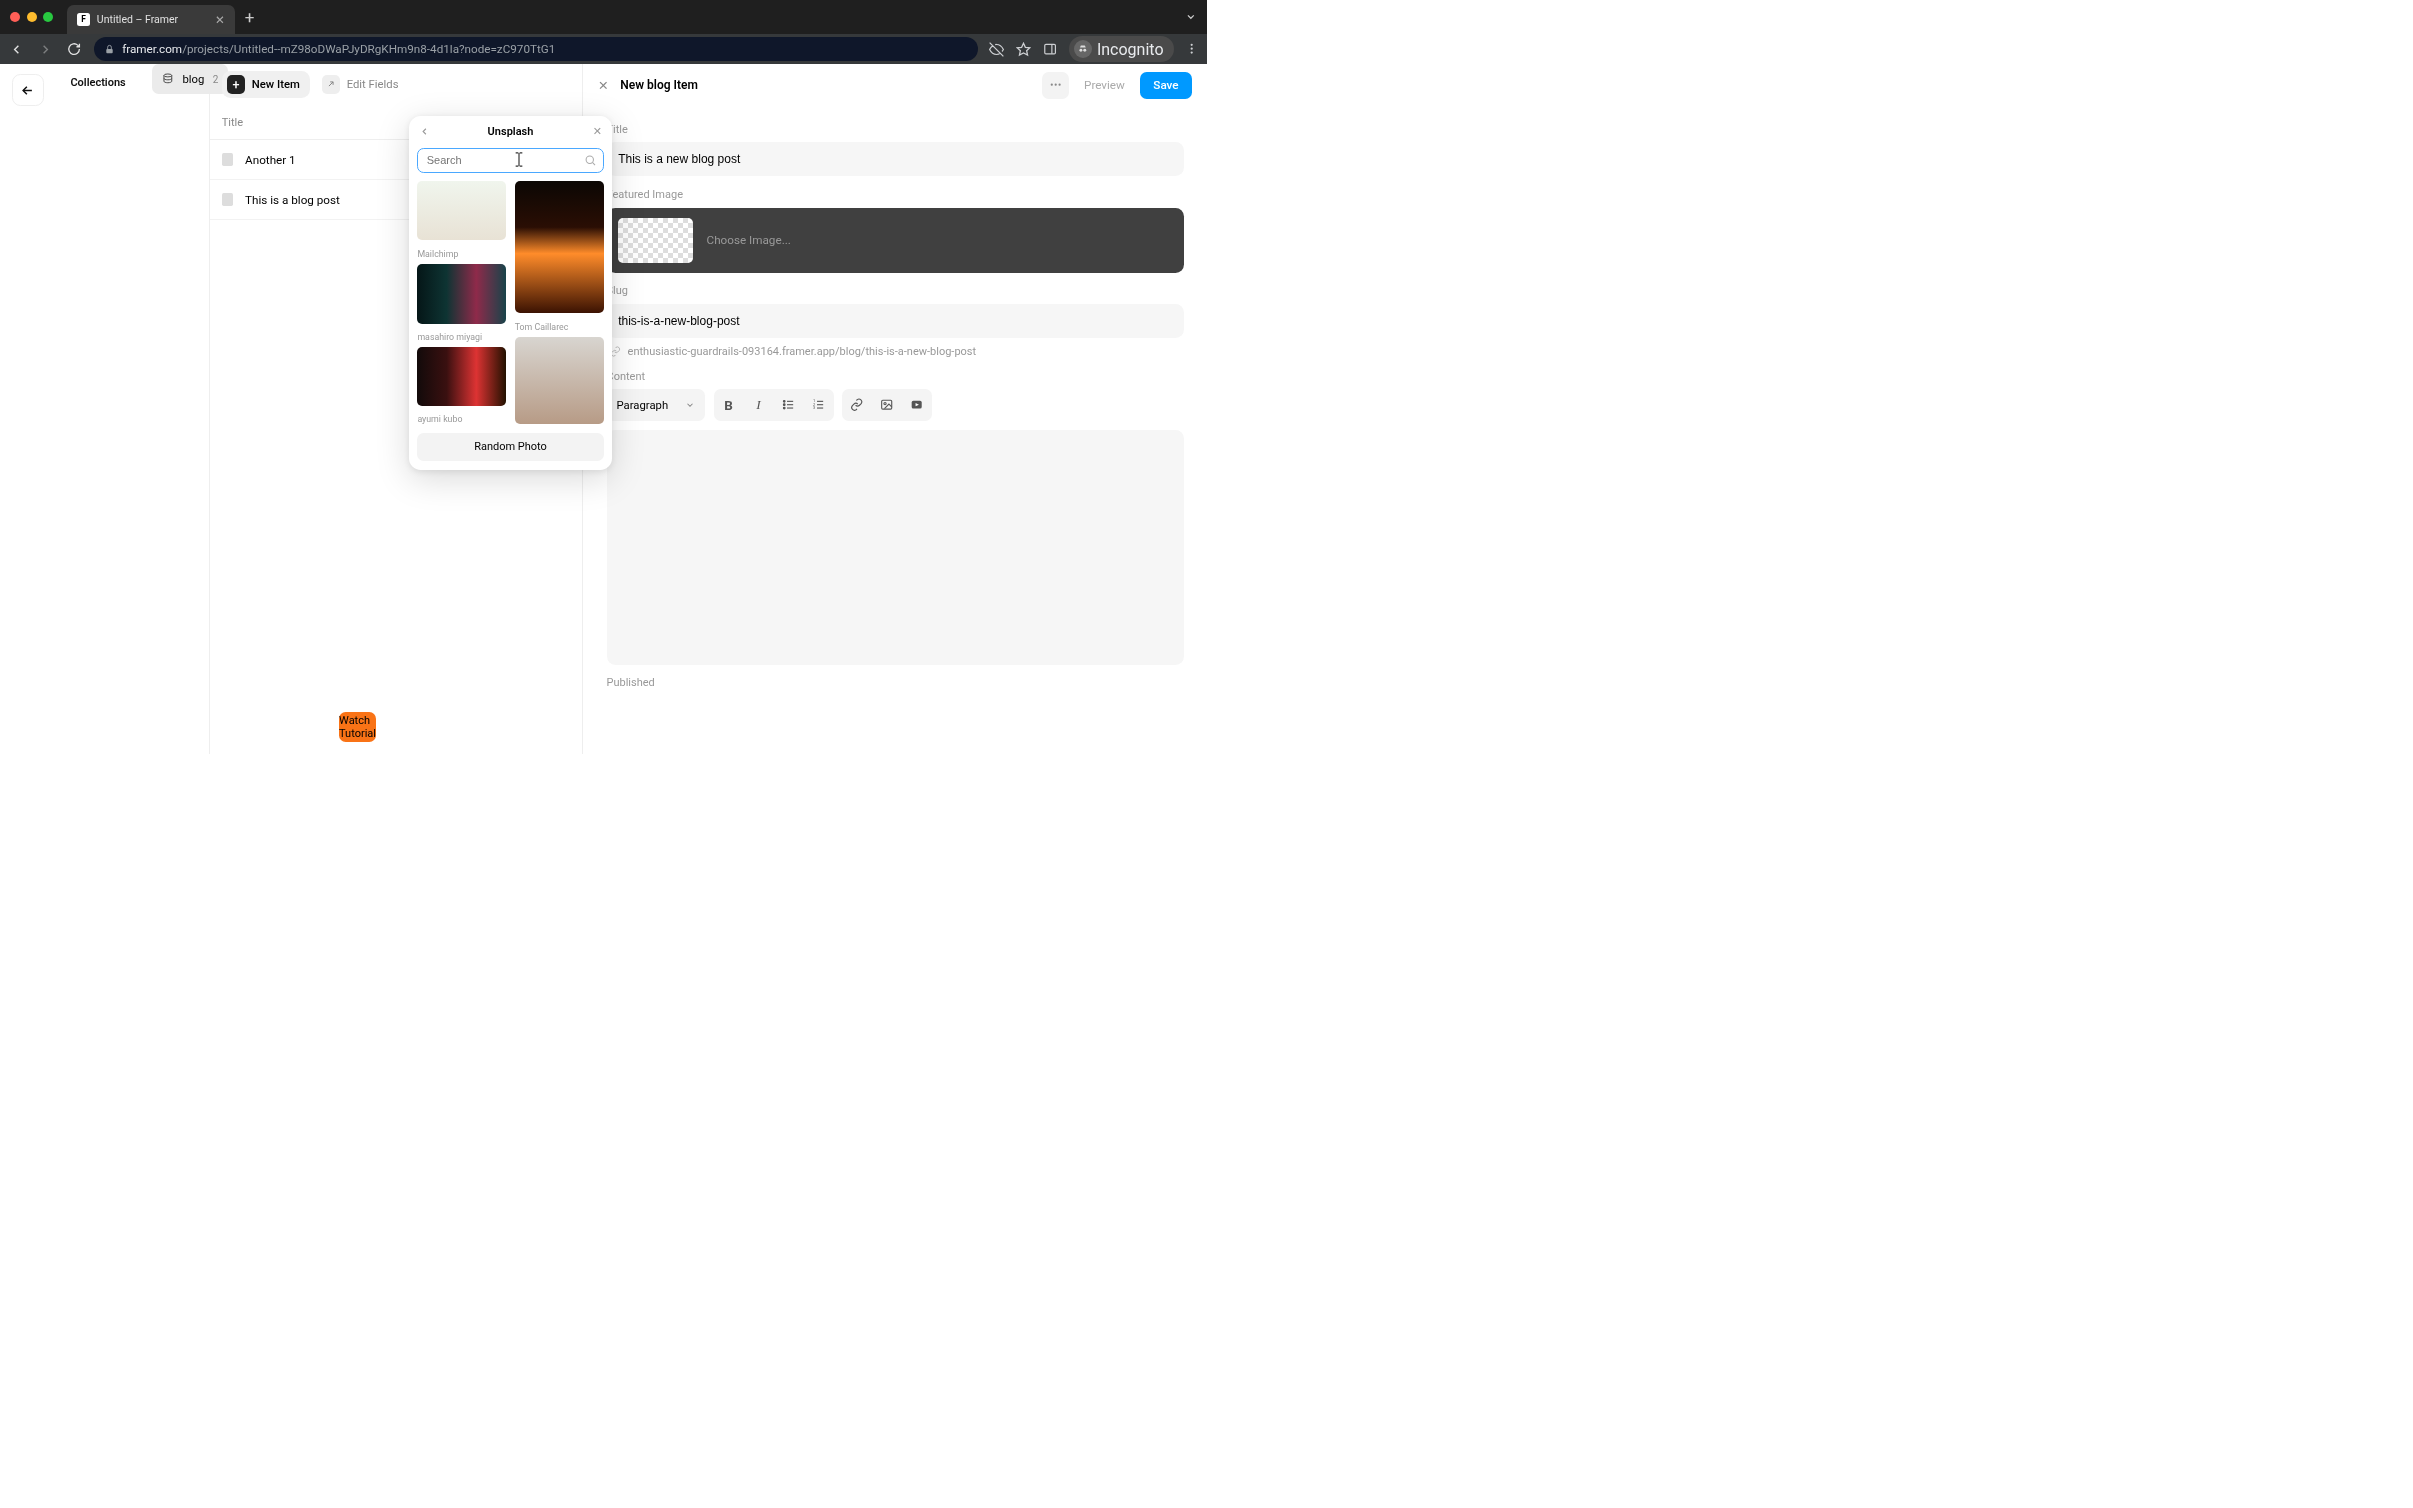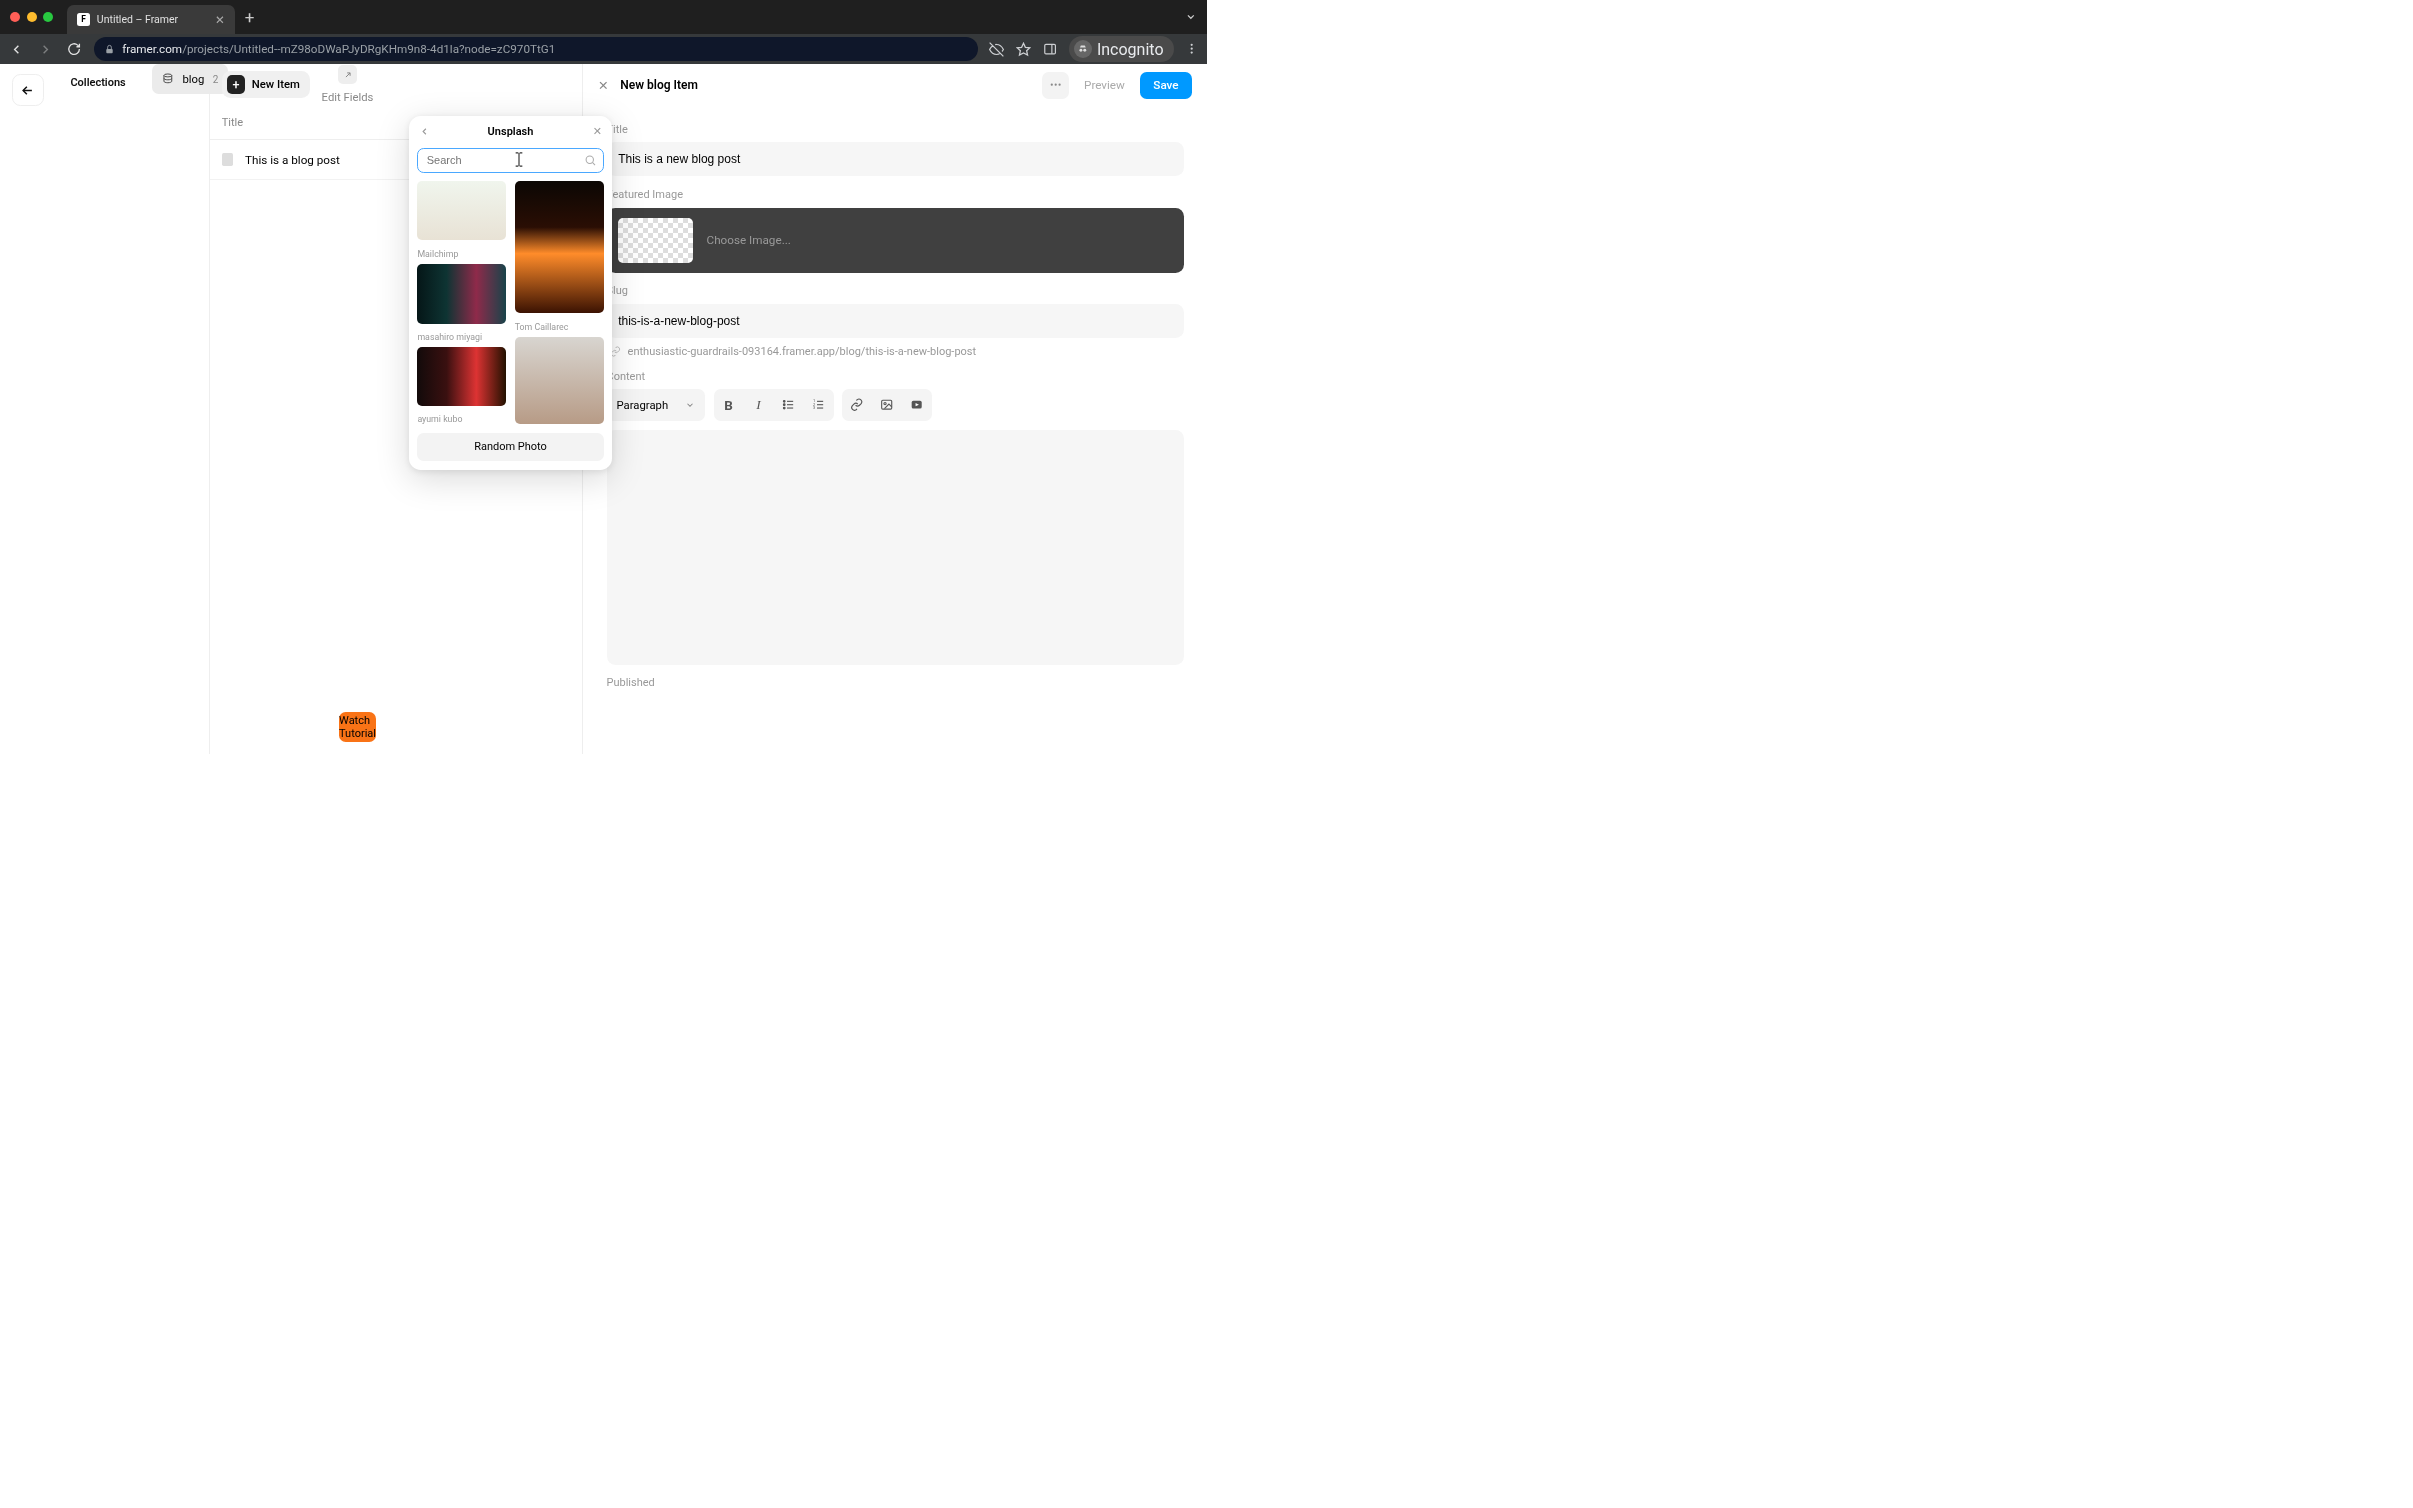--- a/index.html
+++ b/index.html
@@ -36,21 +36,21 @@
 .collection-item { margin: 0 11.7px; height: 30px; border-radius: 6.7px; display: flex; align-items: center; padding: 0 10px; gap: 8.4px; font-size: 11.3px; cursor: pointer; }
 .collection-item.active { background: #ebebeb; }
 .collection-count { margin-left: auto; color: #888; font-size: 10px; }
 .add-item { margin: 1.7px 11.7px; height: 27px; display: flex; align-items: center; padding: 0 10px; gap: 8.4px; font-size: 11.3px; color: #888; cursor: pointer; }
 .watch-tutorial { margin: auto 11.7px 11.7px; height: 30px; background: #f97316; border-radius: 6.7px; display: flex; align-items: center; justify-content: center; font-size: 11px; cursor: pointer; }
 
 .list-col { width: 373px; border-right: 0.8px solid #eee; display: flex; flex-direction: column; }
 .list-toolbar { height: 42px; display: flex; align-items: center; padding: 0 11.7px; gap: 11.7px; border-bottom: 0.8px solid transparent; }
 .btn-new { background: #f0f0f0; border-radius: 8.4px; height: 27px; padding: 0 10px 0 5px; display: flex; align-items: center; gap: 6.7px; font-size: 11.3px; font-weight: 500; cursor: pointer; }
 .btn-new .plus-box { width: 18.4px; height: 18.4px; background: #222; color: #fff; border-radius: 5px; display: flex; align-items: center; justify-content: center; font-size: 12.6px; }
-.btn-edit-fields { display: flex; align-items: center; gap: 6.7px; color: #888; font-size: 11.3px; cursor: pointer; flex-direction: column; }
+.btn-edit-fields { display: flex; align-items: center; gap: 6.7px; color: #888; font-size: 11.3px; cursor: pointer; }
 .btn-edit-fields .icon-box { width: 18.4px; height: 18.4px; background: #eee; border-radius: 5px; display: flex; align-items: center; justify-content: center; }
 .list-header { height: 34px; display: flex; align-items: center; padding: 0 11.7px; color: #888; font-size: 11px; border-bottom: 0.8px solid #eee; }
 .list-row { height: 40px; display: flex; align-items: center; padding: 0 11.7px; gap: 11.7px; font-size: 11.7px; border-bottom: 0.8px solid #f2f2f2; cursor: pointer; }
 .doc-icon { width: 11.7px; height: 13.4px; background: #ddd; border-radius: 1.7px; position: relative; }
 
 .detail-col { flex: 1; display: flex; flex-direction: column; overflow: hidden; }
 .detail-toolbar { height: 42px; display: flex; align-items: center; padding: 0 15px; gap: 11.7px; }
 .detail-close { color: #888; cursor: pointer; font-size: 12.6px; }
 .detail-title { font-size: 12px; font-weight: 600; }
 .detail-toolbar-right { margin-left: auto; display: flex; align-items: center; gap: 8.4px; }
@@ -228,20 +228,24 @@
             </svg>
         </div>
         <span>Edit Fields</span>
       </div>
     </div>
     <div class="list-header">
       <span>Title</span>
     </div>
     <div class="list-row">
       <div class="doc-icon"></div>
+      <span>Another 1</span>
+    </div>
+    <div class="list-row">
+      <div class="doc-icon"></div>
       <span>This is a blog post</span>
     </div>
   </div>
 
   <div class="detail-col">
     <div class="detail-toolbar">
       <span class="detail-close">✕</span>
       <span class="detail-title">New blog Item</span>
       <div class="detail-toolbar-right">
         <div class="icon-btn">

